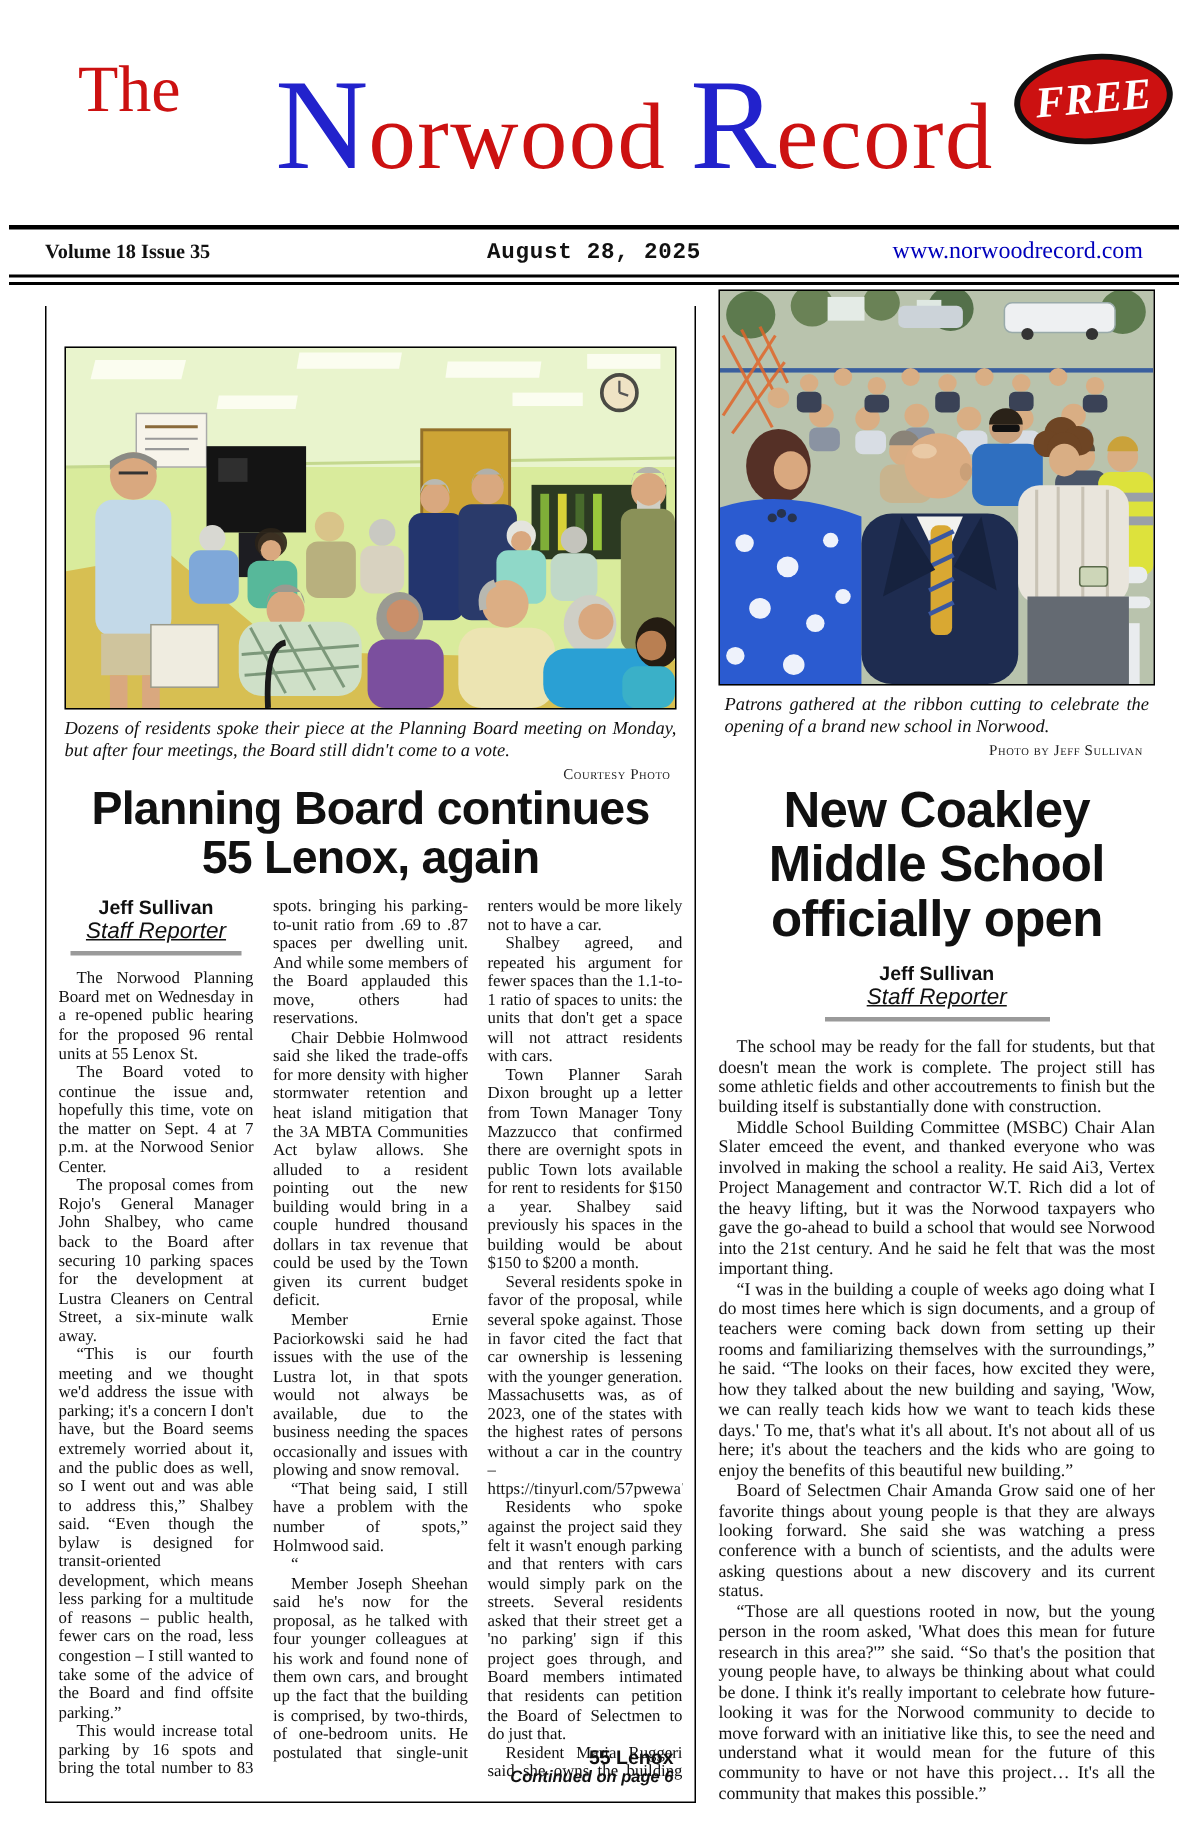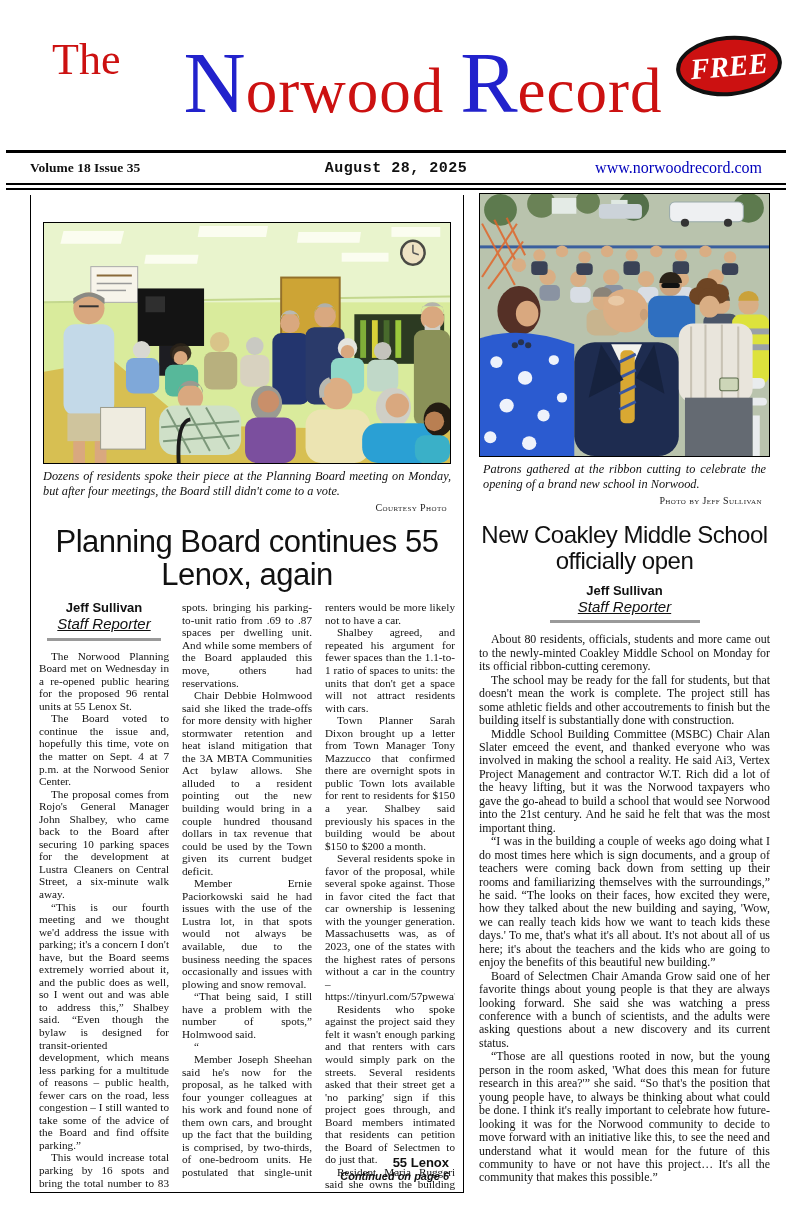--- a/index.html
+++ b/index.html
@@ -34,23 +34,23 @@
   .right-col{flex:1; padding:3px 0 13px 15px;}
 
   .photo-frame{border:1px solid #000; overflow:hidden; background:#ccc;}
   .photo-frame svg{display:block; width:100%; height:100%;}
   .left-photo{height:242px; margin:20px 4px 0;}
   .right-photo{height:264px;}
 
   .caption{font-style:italic; font-size:12.3px; line-height:1.22; margin:5px 4px 0; text-align:justify;}
   .credit{font-variant:small-caps; font-size:10px; letter-spacing:.4px; text-align:right; margin:3px 8px 0 0; color:#222;}
 
-  .headline{font-family:"Liberation Sans",sans-serif; font-weight:normal; text-align:center; line-height:1.07; margin:12px 2px 10px;}
+  .headline{font-family:"Liberation Sans",sans-serif; font-weight:bold; text-align:center; line-height:1.07; margin:0 2px 10px;}
   .left-box .headline{font-size:31px; letter-spacing:-.5px;}
-  .right-col .headline{font-size:24px; letter-spacing:-.5px; margin-top:16px;}
+  .right-col .headline{font-size:34px; letter-spacing:-.5px; margin-top:16px;}
 
   .byline{text-align:center; break-inside:avoid;}
   .byline .name{font-family:"Liberation Sans",sans-serif; font-weight:bold; font-size:13px;}
   .byline .role{font-family:"Liberation Sans",sans-serif; font-style:italic; font-size:15px;text-decoration:underline;}
   .byline .rule{height:3px; background:var(--rule-gray); margin:5px auto 9px;}
   .left-box .byline .rule{width:88%;}
   .right-col .byline{margin-bottom:10px;}
   .right-col .byline .rule{width:150px;}
 
   .body-cols{column-count:3; column-gap:13px; column-fill:auto; height:594px; overflow:hidden;
@@ -389,21 +389,20 @@
       <h1 class="headline">New Coakley Middle School officially open</h1>
 
       <div class="byline">
         <div class="name">Jeff Sullivan</div>
         <div class="role">Staff Reporter</div>
         <div class="rule"></div>
       </div>
 
       <div class="body-wide">
 
-      <p>About 80 residents, officials, students and more came out to the newly-minted Coakley Middle School on Monday for its official ribbon-cutting ceremony.</p>
           <p>The school may be ready for the fall for students, but that doesn't mean the work is complete. The project still has some athletic fields and other accoutrements to finish but the building itself is substantially done with construction.</p>
           <p>Middle School Building Committee (MSBC) Chair Alan Slater emceed the event, and thanked everyone who was involved in making the school a reality. He said Ai3, Vertex Project Management and contractor W.T. Rich did a lot of the heavy lifting, but it was the Norwood taxpayers who gave the go-ahead to build a school that would see Norwood into the 21st century. And he said he felt that was the most important thing.</p>
           <p>“I was in the building a couple of weeks ago doing what I do most times here which is sign documents, and a group of teachers were coming back down from setting up their rooms and familiarizing themselves with the surroundings,” he said. “The looks on their faces, how excited they were, how they talked about the new building and saying, 'Wow, we can really teach kids how we want to teach kids these days.' To me, that's what it's all about. It's not about all of us here; it's about the teachers and the kids who are going to enjoy the benefits of this beautiful new building.”</p>
           <p>Board of Selectmen Chair Amanda Grow said one of her favorite things about young people is that they are always looking forward. She said she was watching a press conference with a bunch of scientists, and the adults were asking questions about a new discovery and its current status.</p>
           <p>“Those are all questions rooted in now, but the young person in the room asked, 'What does this mean for future research in this area?'” she said. “So that's the position that young people have, to always be thinking about what could be done. I think it's really important to celebrate how future-looking it was for the Norwood community to decide to move forward with an initiative like this, to see the need and understand what it would mean for the future of this community to have or not have this project… It's all the community that makes this possible.”</p>
         </div>
 
     </div>
   </div>
 </div>

